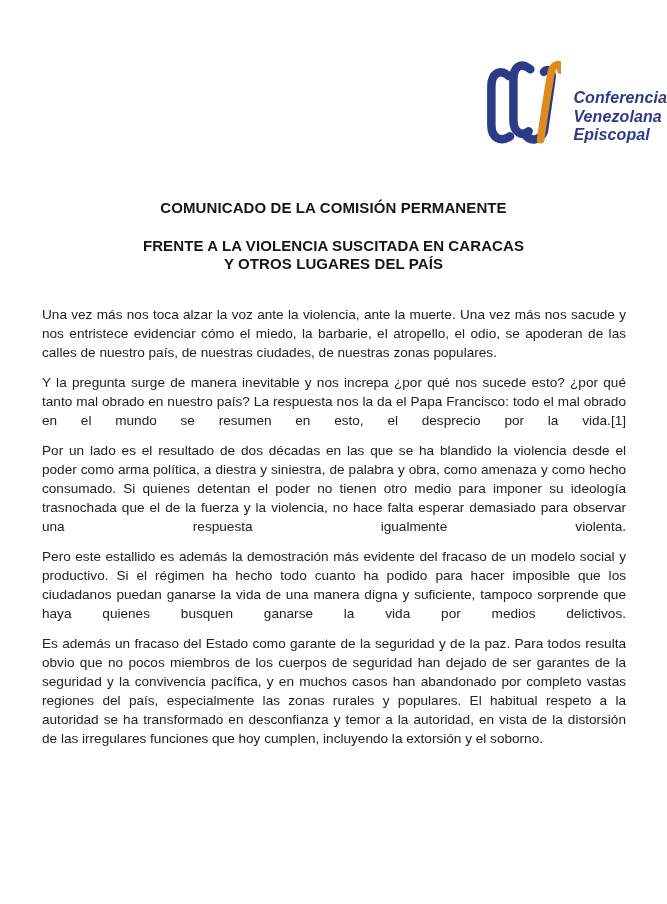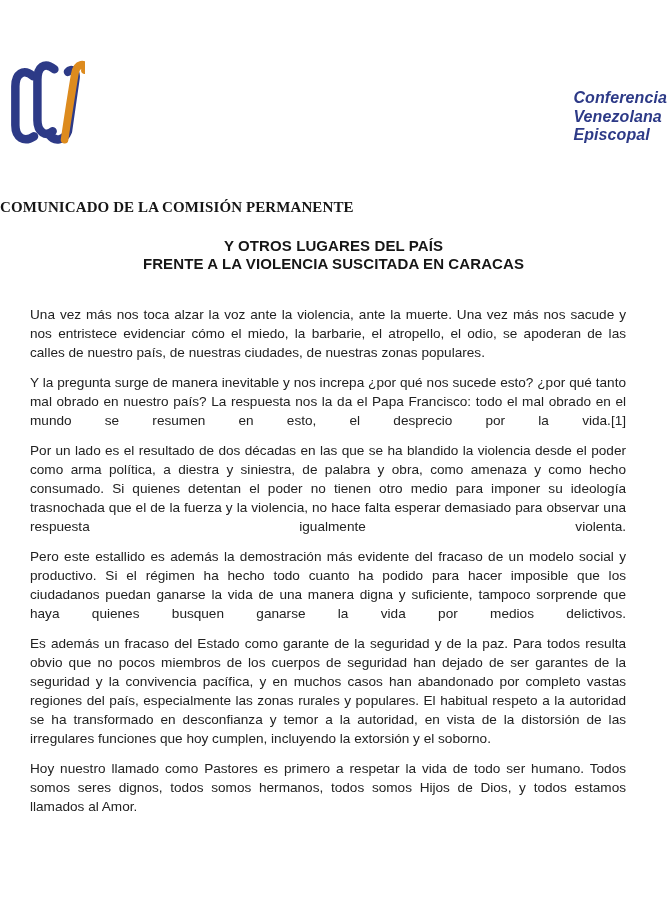--- a/index.html
+++ b/index.html
@@ -16,21 +16,21 @@
   .page {
     position: relative;
     width: 667px;
     height: 904px;
     background: #ffffff;
     overflow: hidden;
   }
   
   .logo-row {
     display: flex;
-    justify-content: space-between;
+    justify-content: flex-end;
     align-items: flex-start;
     margin-top: 49px;
     height: 96px;
     gap: 24px;
   }
   .logo-glyph {
     width: 85px;
     height: 95px;
     flex: 0 0 auto;
   }
@@ -41,40 +41,39 @@
     font-weight: bold;
     font-style: italic;
     font-size: 16px;
     line-height: 18.5px;
     letter-spacing: 0.1px;
     white-space: nowrap;
   }
   
   .doc-title {
     margin: 54px 0 0 0;
-    text-align: left;
+    text-align: center;
     font-size: 15px;
     line-height: 17px;
     font-weight: bold;
     color: #161616;
     letter-spacing: 0.1px;
-    font-family: Liberation Serif, serif;
   }
   .doc-subtitle {
     margin: 21px 0 0 0;
     text-align: center;
     font-size: 15px;
     line-height: 18px;
     font-weight: bold;
     color: #161616;
     letter-spacing: 0.1px;
   }
   
   .content {
-    margin: 32px 41px 0 30px;
+    margin: 32px 41px 0 42px;
     font-size: 13.6px;
     line-height: 19px;
     text-align: justify;
     color: #222222;
   }
   .content p {
     margin: 0 0 11px 0;
   }
   
   .content p.stretch {
@@ -101,26 +100,25 @@
     </svg>
     <div class="logo-text">
       <div>Conferencia</div>
       <div>Venezolana</div>
       <div>Episcopal</div>
     </div>
   </div>
 
   <div class="doc-title">COMUNICADO DE LA COMISIÓN PERMANENTE</div>
   <div class="doc-subtitle">
+    <div>FRENTE A LA VIOLENCIA SUSCITADA EN CARACAS</div>
     <div>Y OTROS LUGARES DEL PAÍS</div>
-    <div>FRENTE A LA VIOLENCIA SUSCITADA EN CARACAS</div>
   </div>
 
   <div class="content">
     <p>Una vez más nos toca alzar la voz ante la violencia, ante la muerte. Una vez más nos sacude y nos entristece evidenciar cómo el miedo, la barbarie, el atropello, el odio, se apoderan de las calles de nuestro país, de nuestras ciudades, de nuestras zonas populares.</p>
     <p class="stretch"><span>Y la pregunta surge de manera inevitable y nos increpa ¿por qué nos sucede esto? ¿por qué tanto mal obrado en nuestro país? La respuesta nos la da el Papa Francisco: todo el mal obrado en el mundo se resumen en esto, el desprecio por la vida.</span><span class="fnref">[1]</span></p>
     <p class="stretch">Por un lado es el resultado de dos décadas en las que se ha blandido la violencia desde el poder como arma política, a diestra y siniestra, de palabra y obra, como amenaza y como hecho consumado. Si quienes detentan el poder no tienen otro medio para imponer su ideología trasnochada que el de la fuerza y la violencia, no hace falta esperar demasiado para observar una respuesta igualmente violenta.</p>
     <p class="stretch">Pero este estallido es además la demostración más evidente del fracaso de un modelo social y productivo. Si el régimen ha hecho todo cuanto ha podido para hacer imposible que los ciudadanos puedan ganarse la vida de una manera digna y suficiente, tampoco sorprende que haya quienes busquen ganarse la vida por medios delictivos.</p>
     <p>Es además un fracaso del Estado como garante de la seguridad y de la paz. Para todos resulta obvio que no pocos miembros de los cuerpos de seguridad han dejado de ser garantes de la seguridad y la convivencia pacífica, y en muchos casos han abandonado por completo vastas regiones del país, especialmente las zonas rurales y populares. El habitual respeto a la autoridad se ha transformado en desconfianza y temor a la autoridad, en vista de la distorsión de las irregulares funciones que hoy cumplen, incluyendo la extorsión y el soborno.</p>
-    <p>Hoy nuestro llamado como Pastores es primero a respetar la vida de todo ser humano. Todos somos seres dignos, todos somos hermanos, todos somos Hijos de Dios, y todos estamos llamados al Amor.</p>
   </div>
 
 </div>
 
 </body></html>

